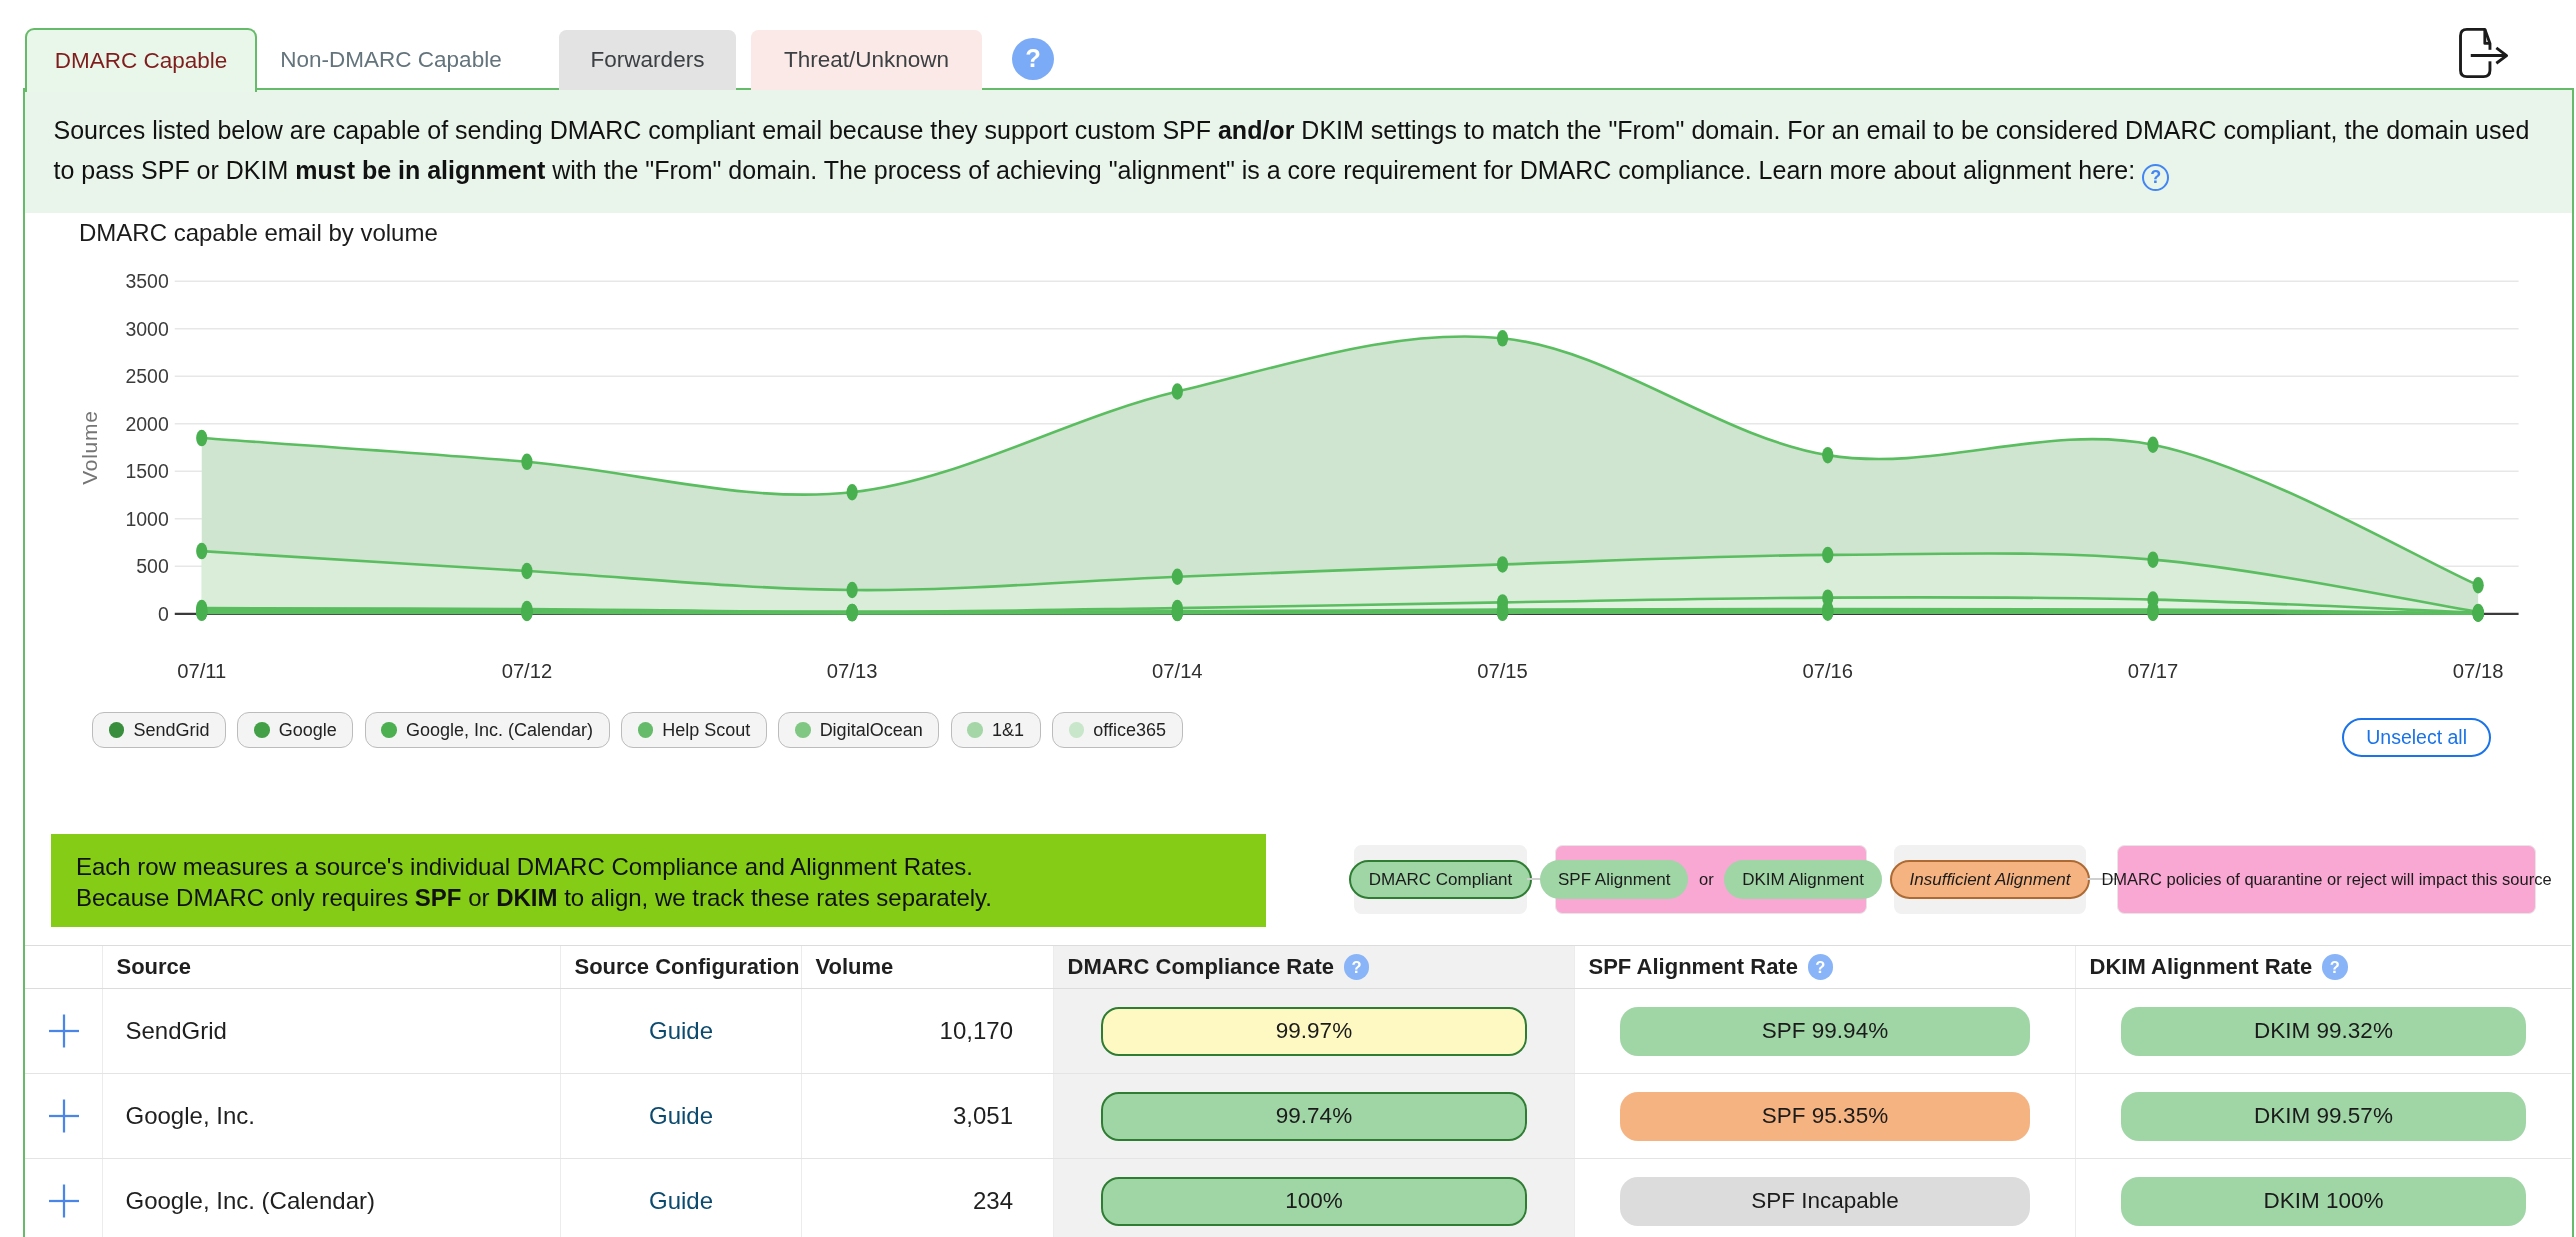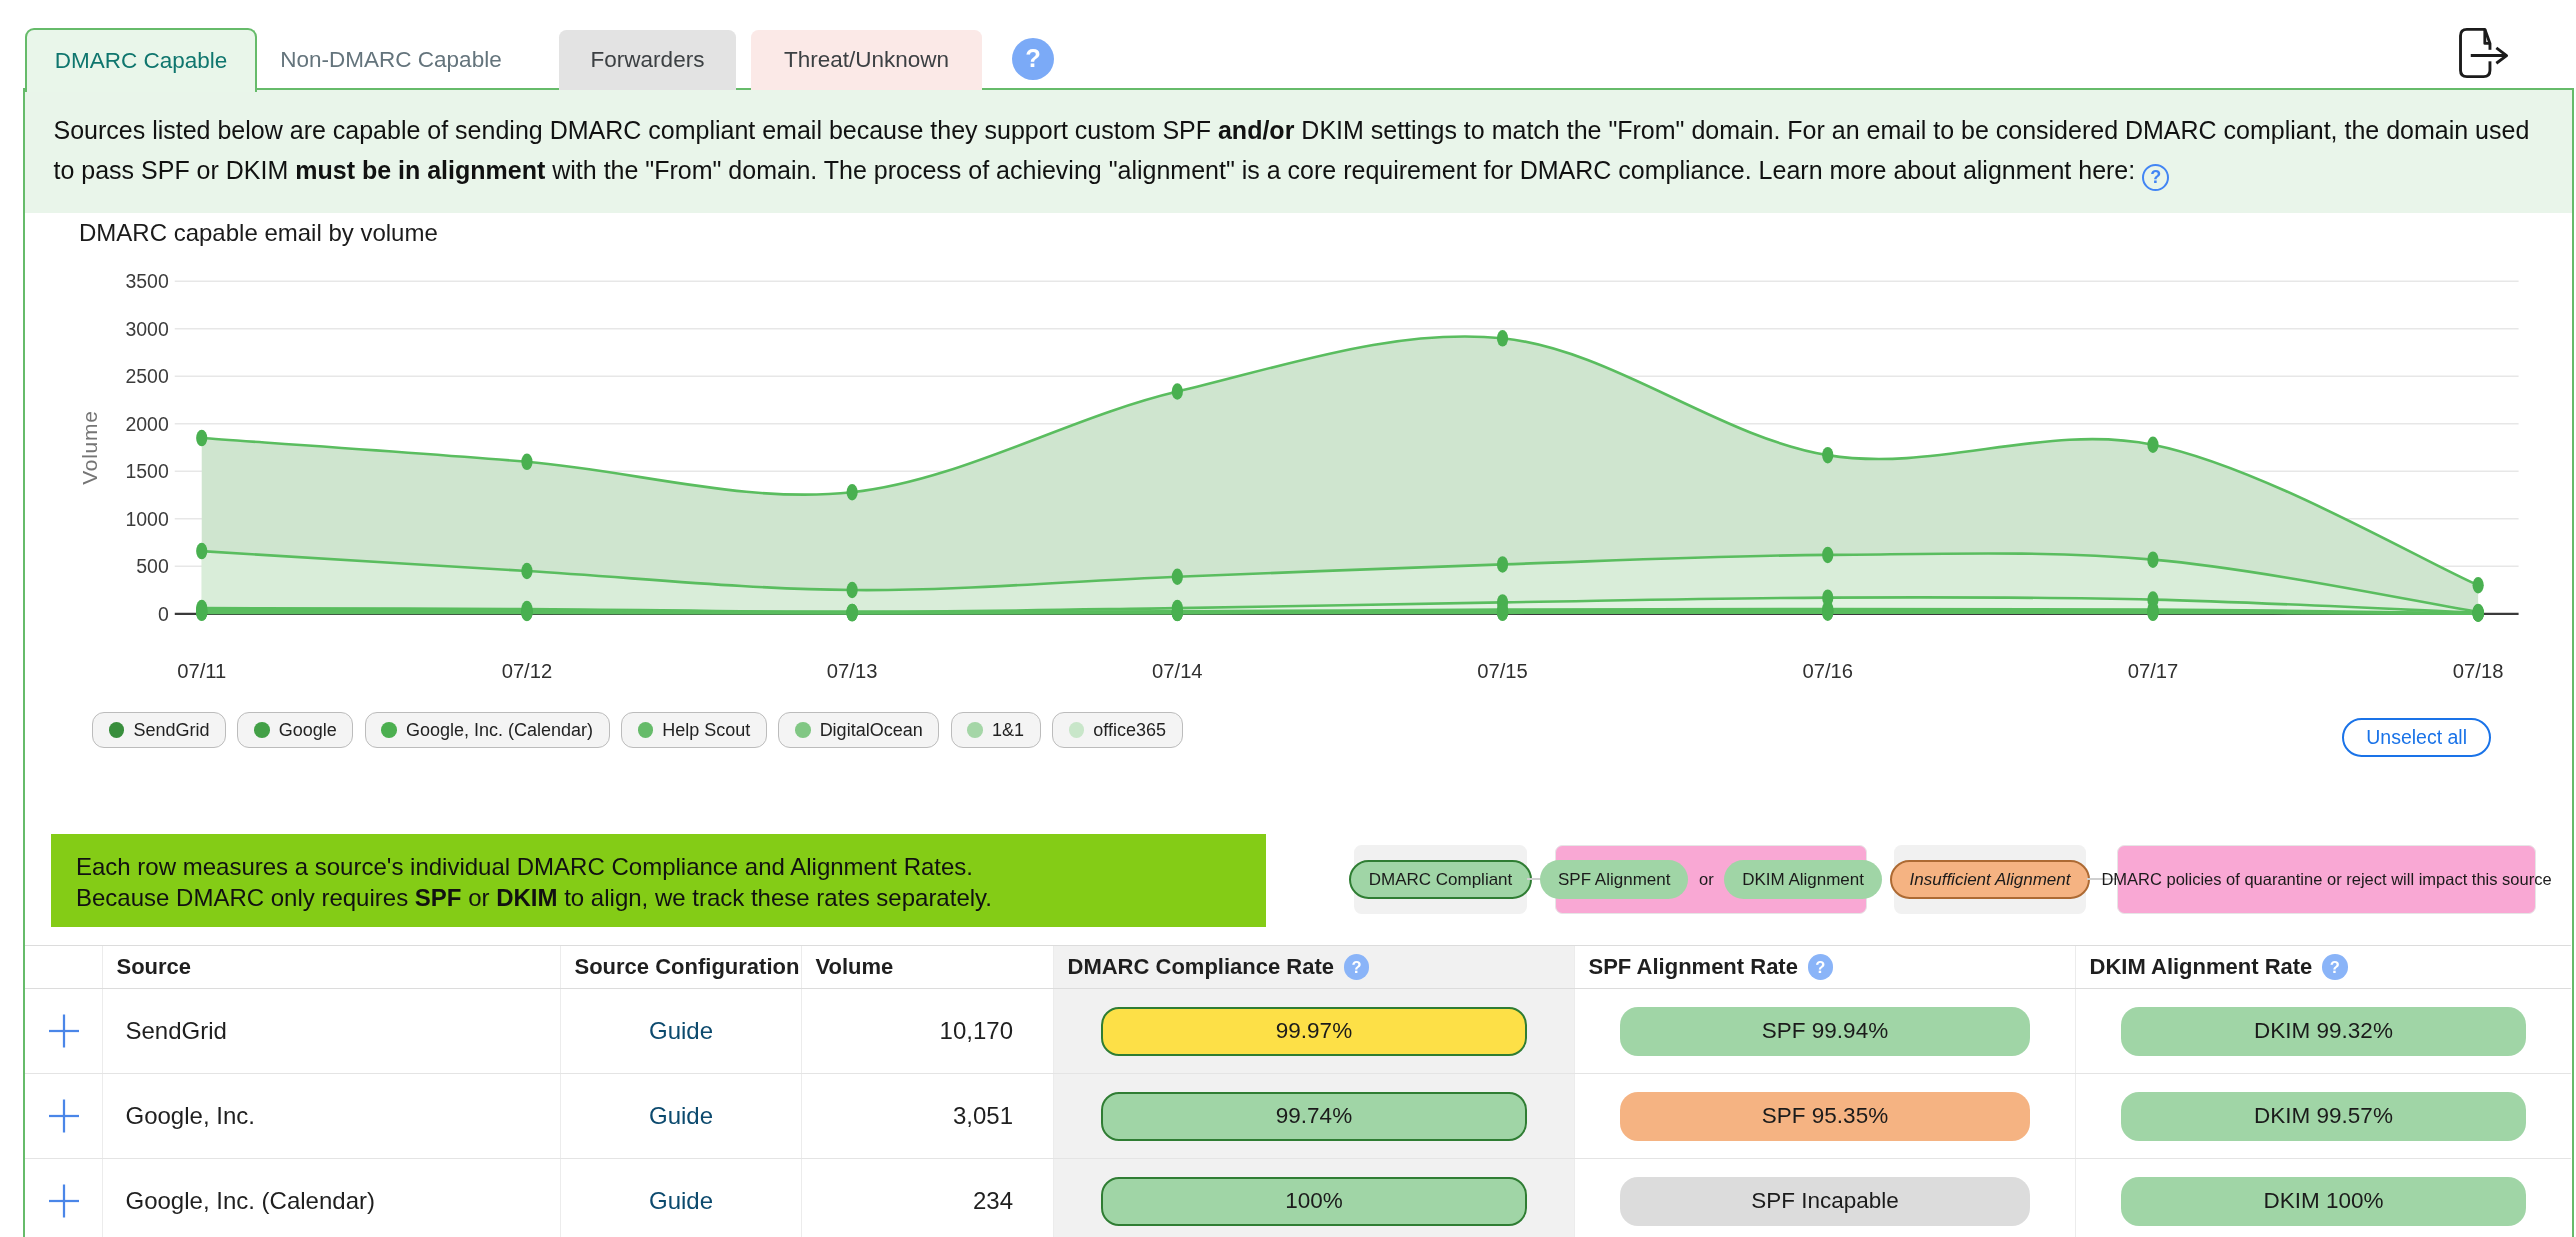--- a/index.html
+++ b/index.html
@@ -3,21 +3,21 @@
 <meta charset="utf-8">
 <style>
   * { margin:0; padding:0; box-sizing:border-box; }
   html,body { width:2576px; height:1237px; background:#fff; overflow:hidden;
               font-family:"Liberation Sans","DejaVu Sans",sans-serif; color:#202124; }
 
   
   .tabbar { position:absolute; left:0; top:0; width:2576px; height:90px; display:flex; align-items:flex-end; z-index:3; }
   .tab { display:flex; align-items:center; justify-content:center; font-size:22.5px; height:60px; cursor:pointer; }
   .tab-active { margin-left:25px; width:232px; height:64px; background:#e9f6ea; border:2.2px solid #66bb6a; border-bottom:none;
-                border-radius:9px 9px 0 0; font-weight:500; color:#0f766e; margin-bottom:-2.2px; z-index:4; }
+                border-radius:9px 9px 0 0; font-weight:500; color:#7f1d1d; margin-bottom:-2.2px; z-index:4; }
   .tab-plain { width:268px; color:#64747c; }
   .tab-gray  { margin-left:34px; width:177px; background:#e3e3e3; border-radius:7.5px 7.5px 0 0; color:#3c4043; }
   .tab-pink  { margin-left:15px; width:231px; background:#fbe9e7; border-radius:7.5px 7.5px 0 0; color:#3c4043; }
   .help-circle { margin:0 0 10.5px 30px; width:42px; height:42px; border-radius:50%; background:#7baaf7; color:#fff;
                  display:flex; align-items:center; justify-content:center; font-size:25.5px; font-weight:700; }
   .export-btn { position:absolute; right:63px; top:22.5px; width:64px; height:60px; background:none; border:none; cursor:pointer; }
 
   
   .panel { position:absolute; left:23px; top:88px; width:2551px; height:1168px; border:2.2px solid #66bb6a; background:#fff; }
 
@@ -286,21 +286,21 @@
             <line x1="20" y1="2" x2="20" y2="46" stroke="#4a86e8" stroke-width="3"></line>
             <line x1="0" y1="24" x2="40" y2="24" stroke="#4a86e8" stroke-width="3"></line>
           </svg>
         </div>
         <div class="tcell c-source">SendGrid</div>
         <div class="tcell c-config">
           <a href="#">Guide</a>
         </div>
         <div class="tcell c-volume">10,170</div>
         <div class="tcell col-gray">
-          <div class="pill pill-bordered" style="background: #fde047;">99.97%</div>
+          <div class="pill pill-bordered" style="background: #fef9c3;">99.97%</div>
         </div>
         <div class="tcell">
           <div class="pill" style="background: rgb(160, 213, 166);">SPF 99.94%</div>
         </div>
         <div class="tcell">
           <div class="pill" style="background: rgb(160, 213, 166);">DKIM 99.32%</div>
         </div>
       </div>
       <div class="trow tbody-row">
         <div class="tcell c-plus">

